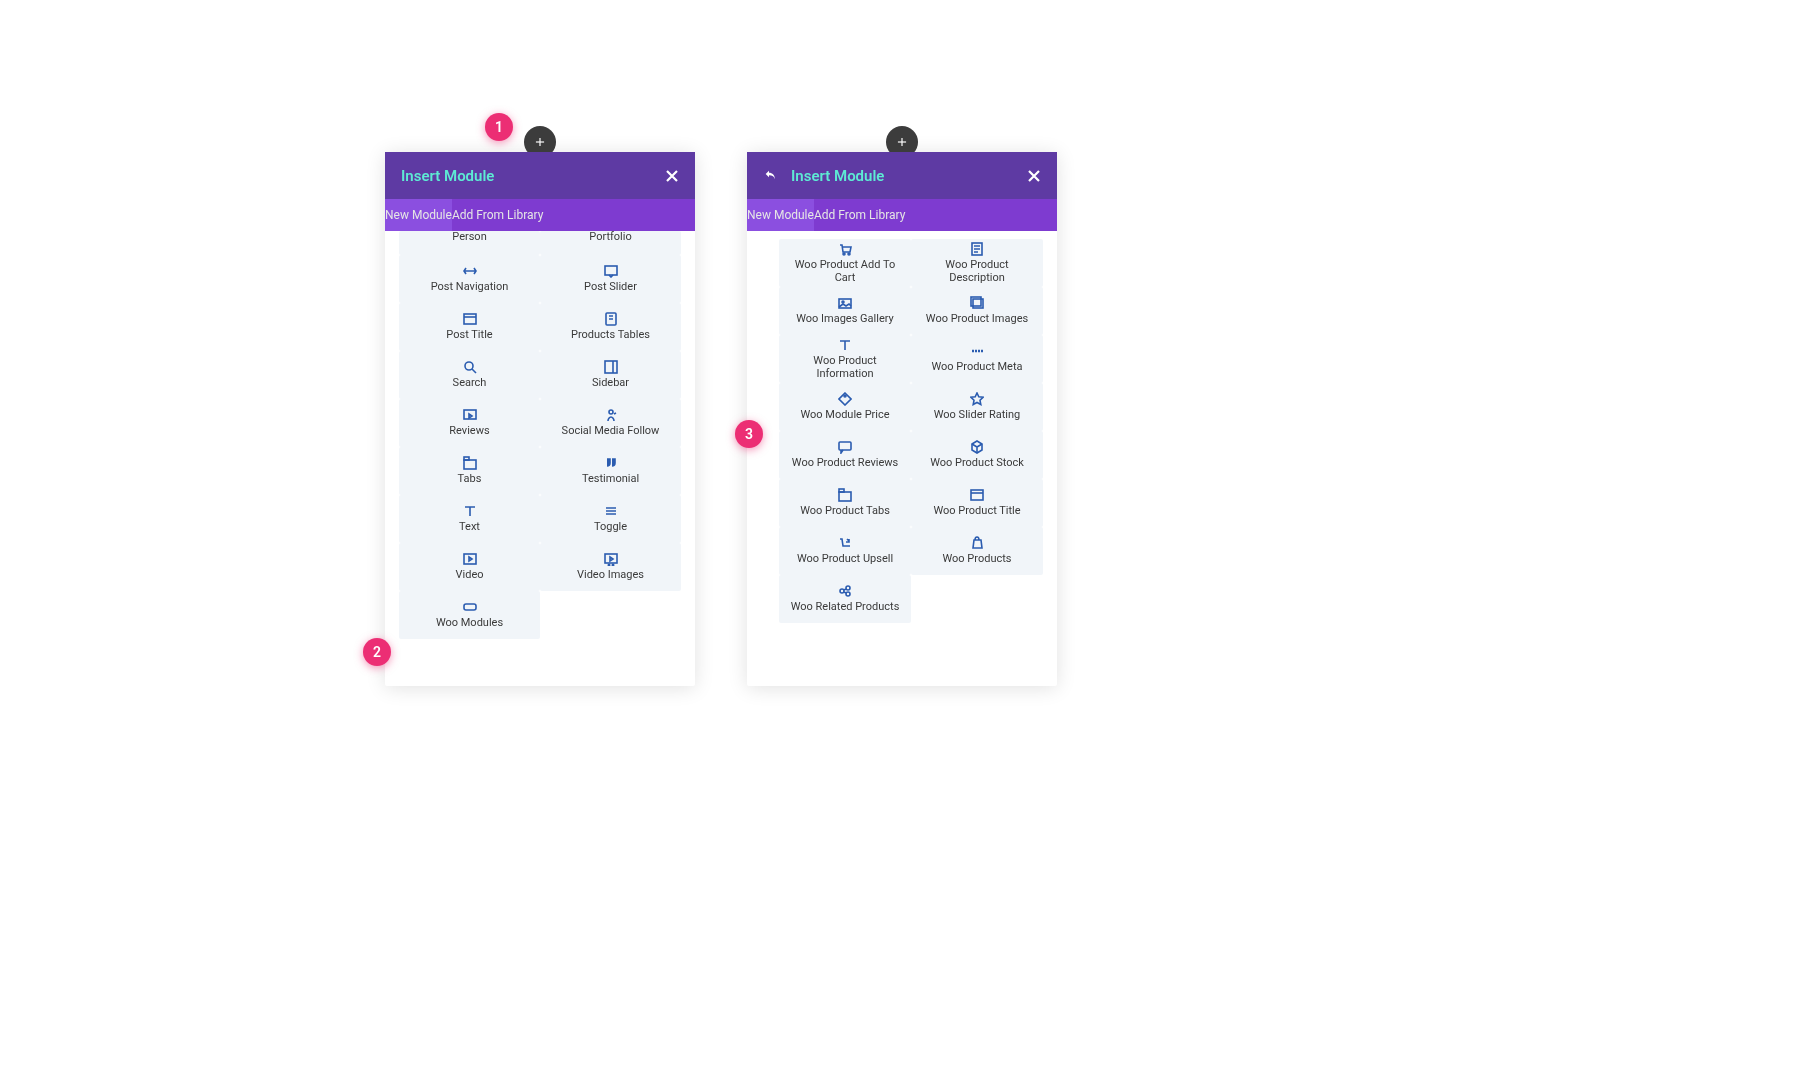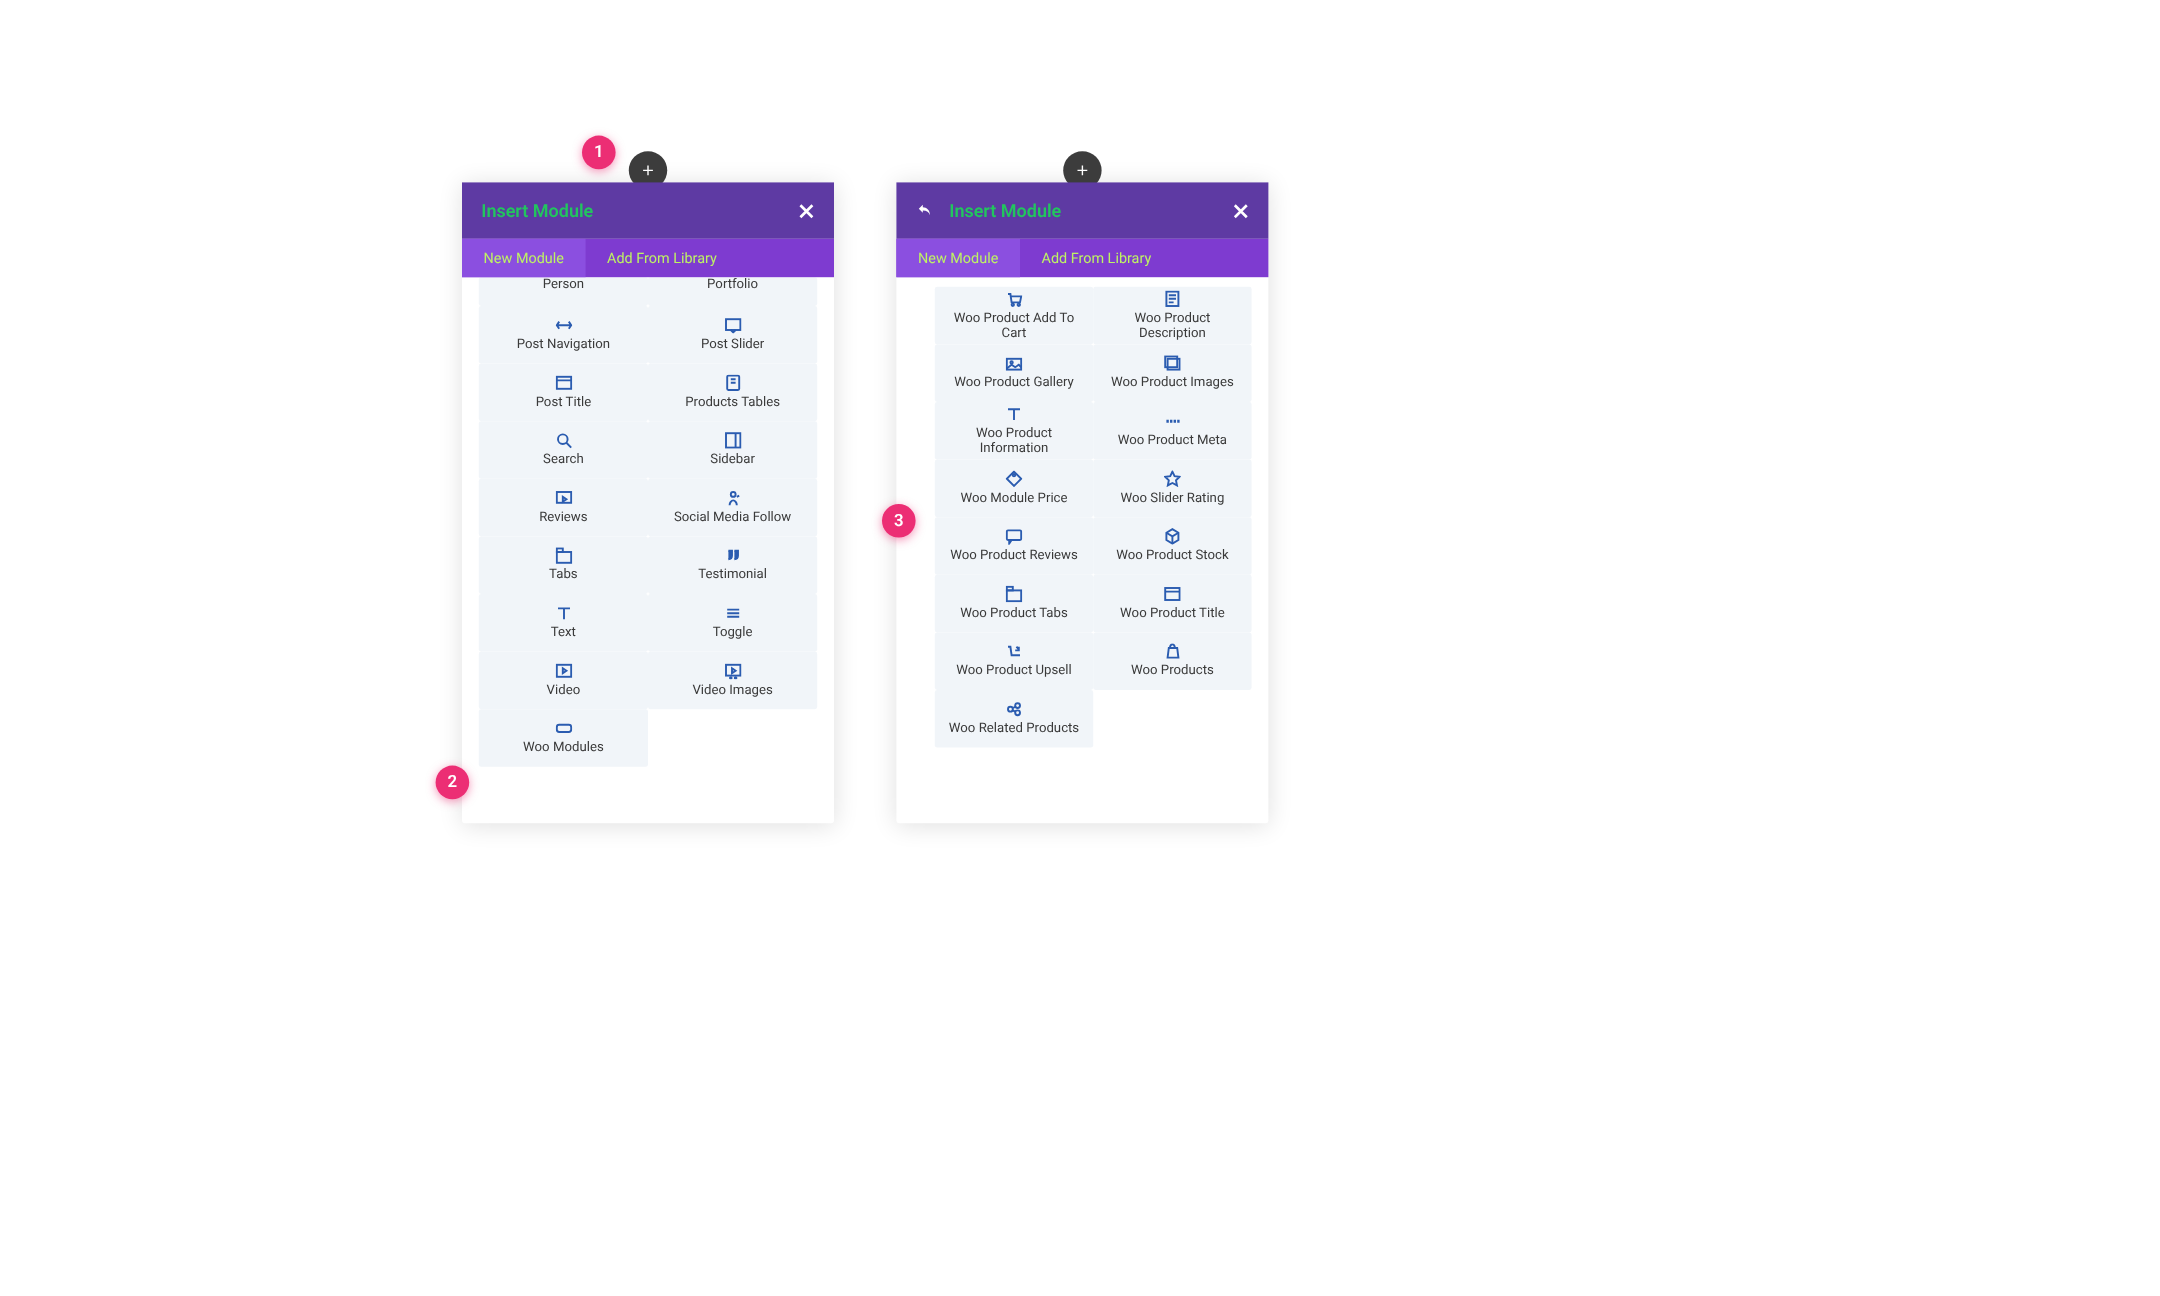--- a/index.html
+++ b/index.html
@@ -32,21 +32,21 @@
     display:flex; align-items:center; justify-content:center;
     color:#fff;
     z-index:0;
   }
   .add-circle svg { width:14px; height:14px; fill:#fff; }
 
   .header {
     position: relative;
     z-index:2;
     background: #5e3aa3;
-    color: #22c55e;
+    color: #5eead4;
     height: 47px;
     display: flex;
     align-items: center;
     padding: 0 16px;
     font-size: 15px;
     font-weight: 600;
   }
   .header .back {
     margin-right: 12px;
     display:flex; align-items:center; cursor:pointer;
@@ -56,23 +56,23 @@
   .header .close { cursor:pointer; display:flex; align-items:center; }
   .header .close svg { width:14px; height:14px; stroke:#fff; stroke-width:2.2; fill:none; }
 
   .tabs {
     position:relative; z-index:2;
     background: #7e3bd0;
     display:flex;
     height: 32px;
   }
   .tab {
-    color:#bef264;
+    color:#e5e5e5;
     font-size:12px;
-    padding: 0 18px;
+    padding: 0 0;
     display:flex; align-items:center;
     cursor:pointer;
   }
   .tab.active { background:#8b4fe0; }
 
   .body {
     position:relative;
     padding: 0 14px 18px 14px;
     height: calc(100% - 79px);
     overflow:hidden;
@@ -318,21 +318,21 @@
             </svg>
           </span>
           <span class="mlabel">Woo Product Description</span>
         </div>
         <div class="module">
           <span class="micon">
             <svg viewBox="0 0 14 14">
               <use href="#i-gallery"></use>
             </svg>
           </span>
-          <span class="mlabel">Woo Product Gallery</span>
+          <span class="mlabel">Woo Images Gallery</span>
         </div>
         <div class="module">
           <span class="micon">
             <svg viewBox="0 0 14 14">
               <use href="#i-images"></use>
             </svg>
           </span>
           <span class="mlabel">Woo Product Images</span>
         </div>
         <div class="module">

